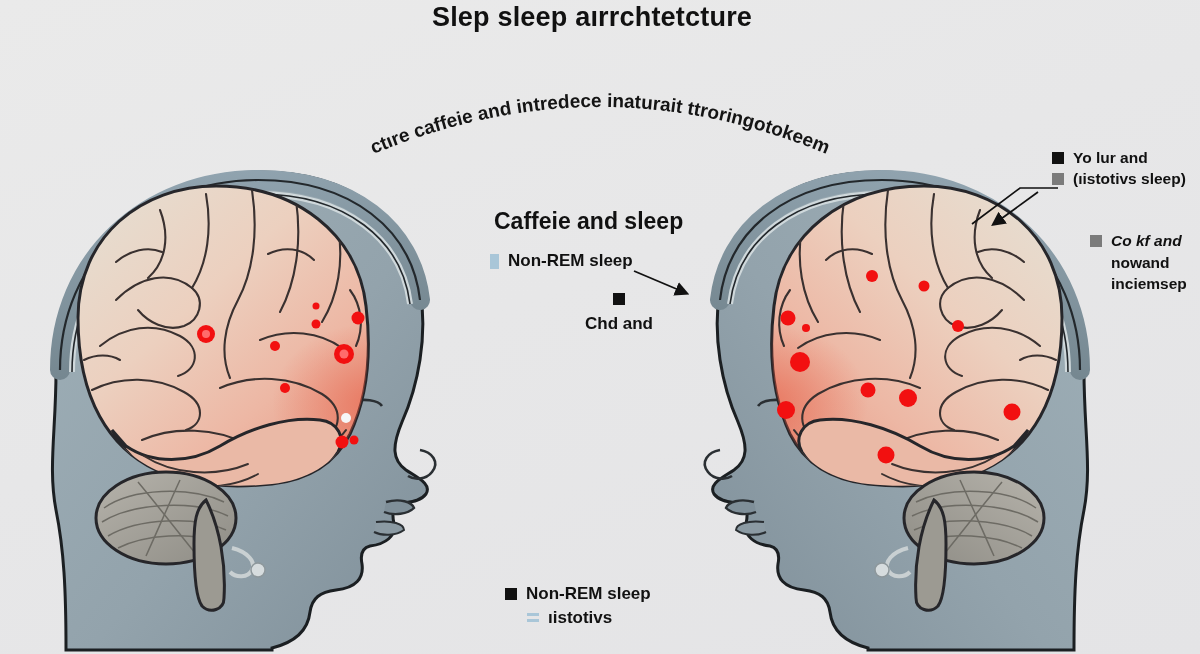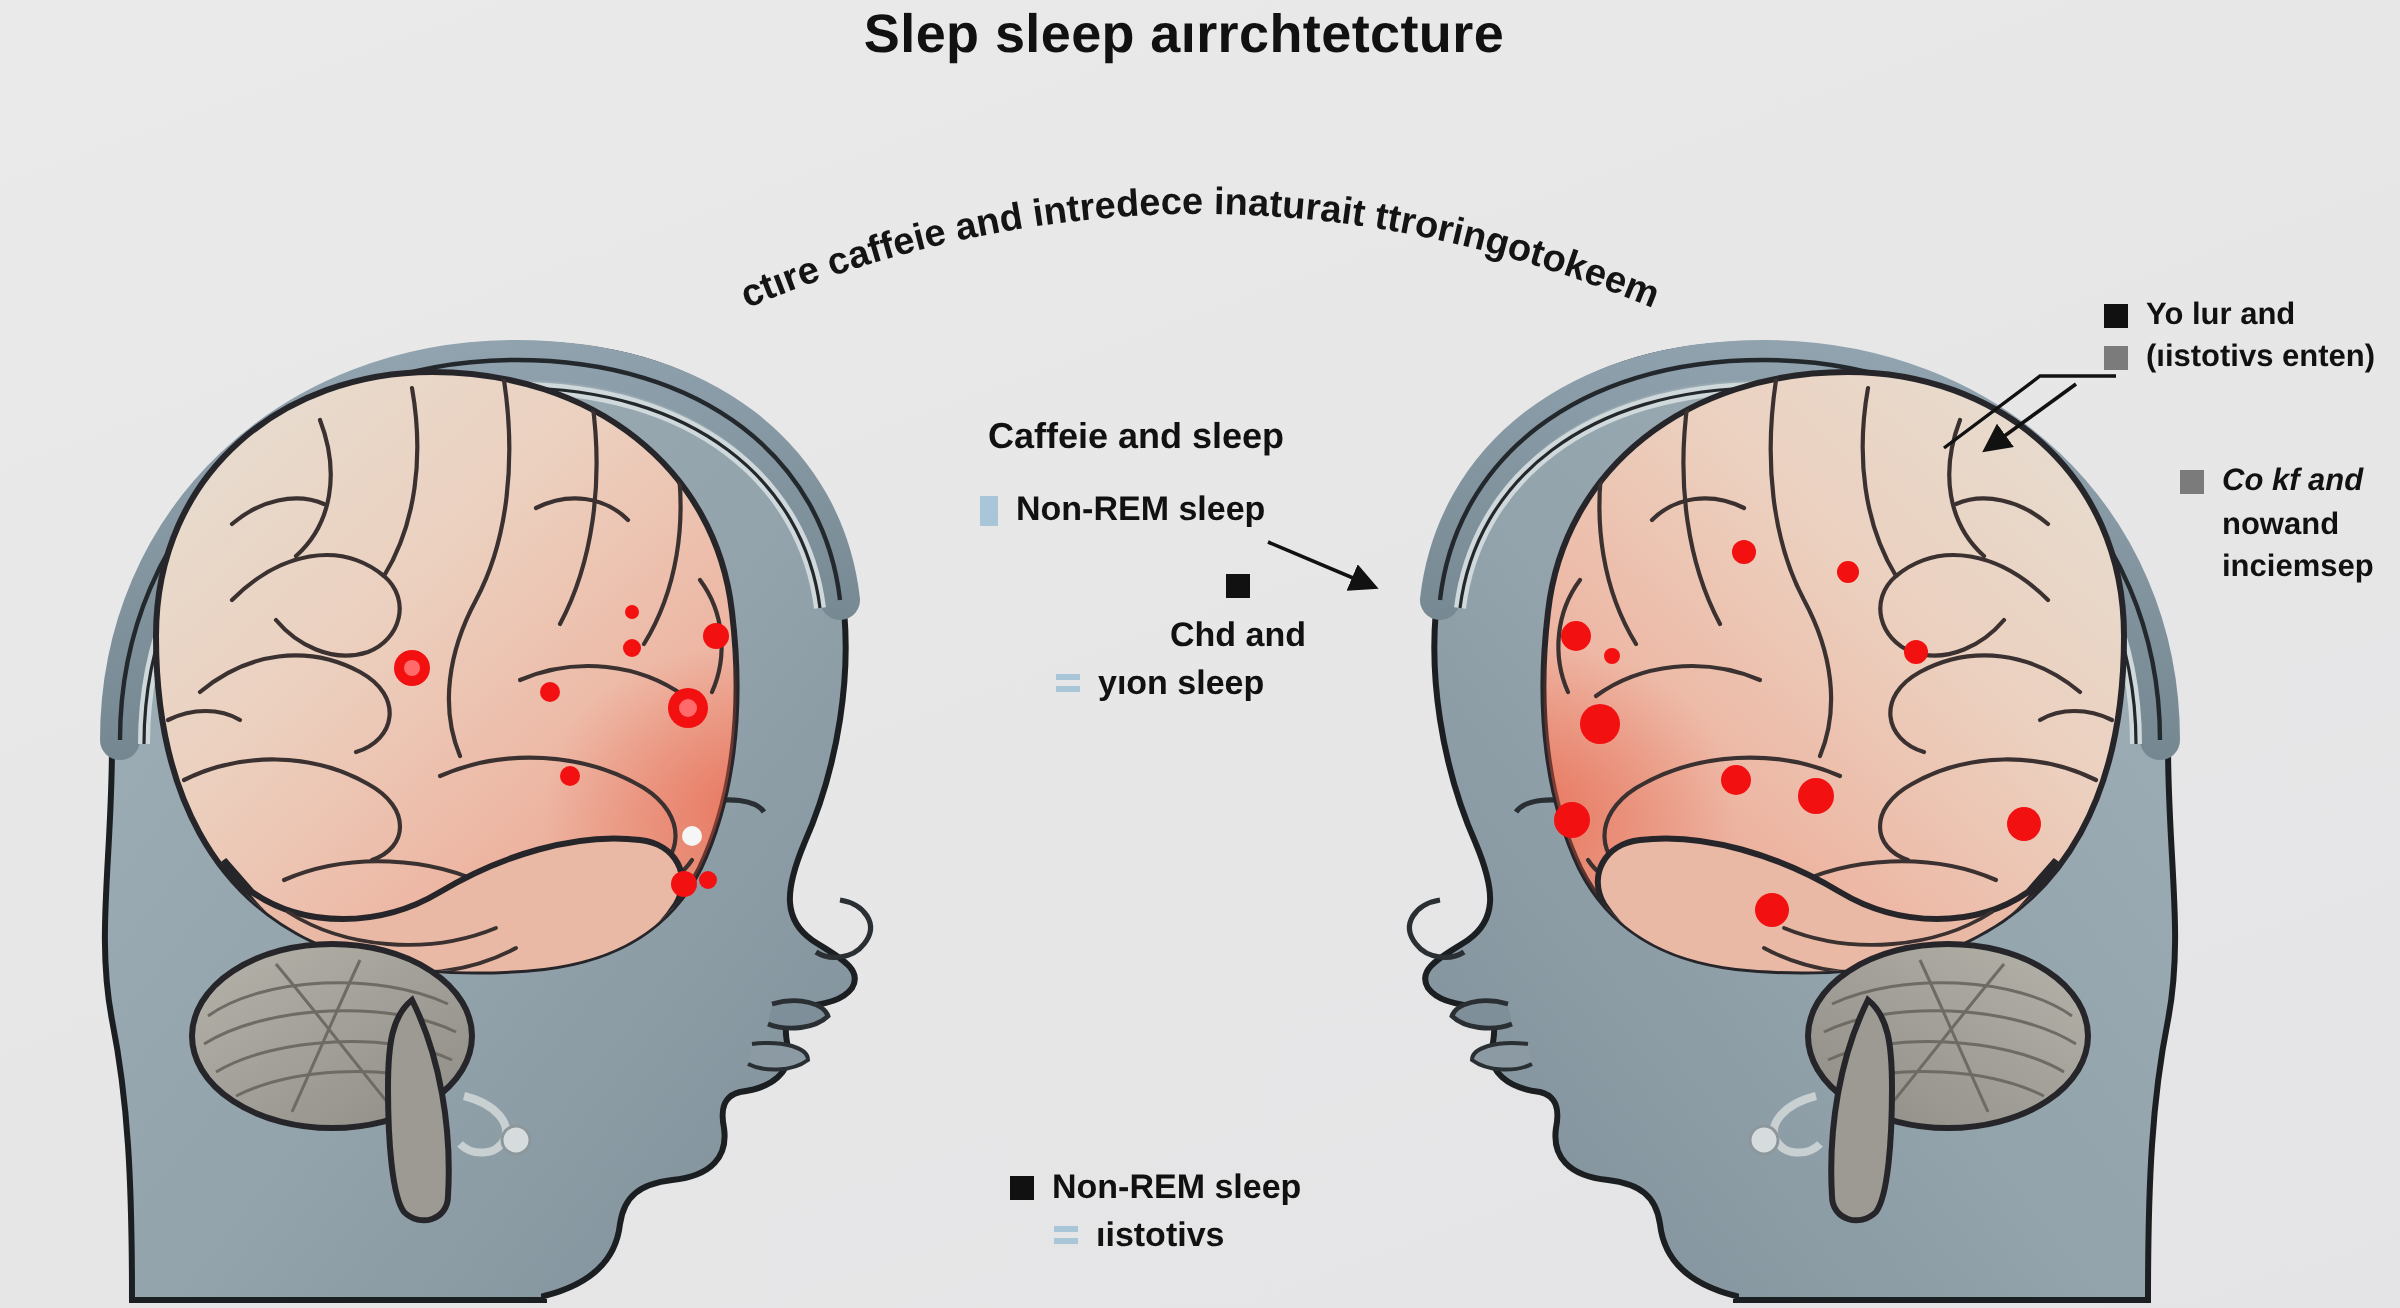--- a/index.html
+++ b/index.html
@@ -27,21 +27,21 @@
     font-size:19px;font-weight:bold;fill:#141414;}
 
   
   .head{position:absolute;top:150px;width:480px;height:500px;}
   .head-left{left:20px;}
   .head-right{left:640px;}
   .head svg{width:100%;height:100%;overflow:visible;}
 
   
   .legend{position:absolute;}
-  .legend .lg-title{font-size:18px;font-weight:bold;color:#111;margin-bottom:16px;}
+  .legend .lg-title{font-size:23px;font-weight:bold;color:#111;margin-bottom:16px;}
   .lg-row{display:flex;align-items:center;gap:9px;margin:4px 0;}
   .lg-row .lbl{font-size:17px;font-weight:bold;color:#111;white-space:nowrap;}
   .sw{display:inline-block;flex:0 0 auto;}
   .sw-bar{width:9px;height:15px;background:#a9c6d8;}
   .sw-sq{width:12px;height:12px;background:#111;}
   .sw-gray{width:12px;height:12px;background:#7b7b7b;}
   .sw-eq{width:12px;height:11px;background:
       linear-gradient(#a9c6d8 0 3px,transparent 3px 6px,#a9c6d8 6px 9px,transparent 9px);}
 
   
@@ -353,34 +353,30 @@
     <div class="lg-row">
       <span class="sw sw-bar"></span>
       <span class="lbl">Non-REM sleep</span>
     </div>
 
     <div class="lg-row row-indent" style="margin-top:22px">
       <span class="sw sw-sq"></span>
       <span class="lbl">Chd and</span>
     </div>
 
-    <div class="lg-row" style="margin-left:38px">
-      <span class="sw sw-eq"></span>
-      <span class="lbl">yıon sleep</span>
-    </div>
   </div>
 
   <div class="legend" id="legend-right">
     <div class="lg-row">
       <span class="sw sw-sq"></span>
       <span class="lbl">Yo lur and</span>
     </div>
     <div class="lg-row">
       <span class="sw sw-gray"></span>
-      <span class="lbl">(ıistotivs enten)</span>
+      <span class="lbl">(ıistotivs sleep)</span>
     </div>
 
     <div class="block2">
       <div class="lg-row">
         <span class="sw sw-gray"></span>
         <span class="lbl">Co kf and</span>
       </div>
       <div class="stack">nowand</div>
       <div class="stack">inciemsep</div>
     </div>

